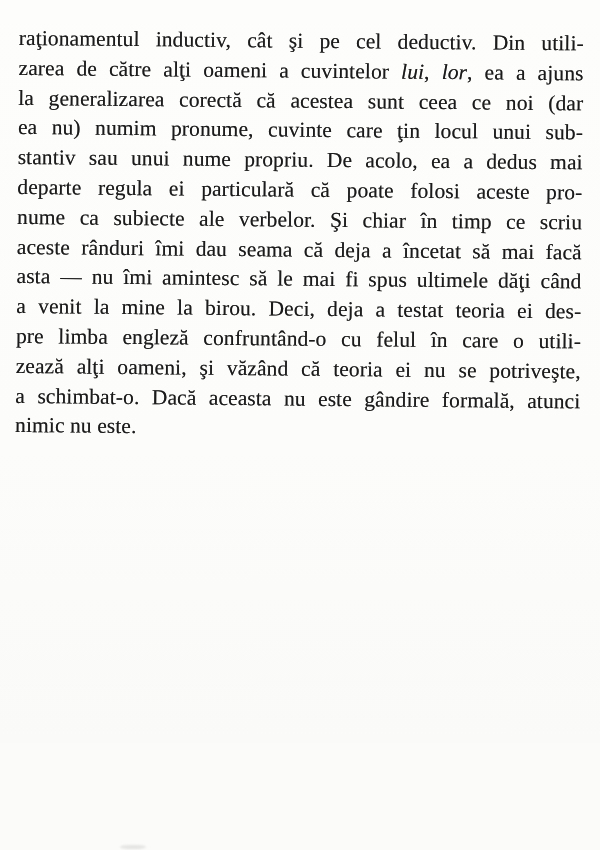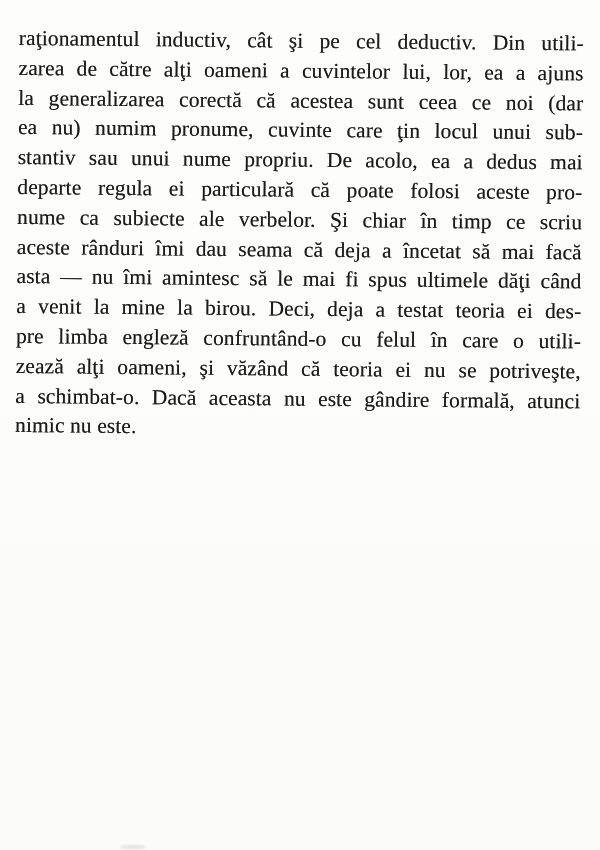--- a/index.html
+++ b/index.html
@@ -35,20 +35,21 @@
   }
   .line {
     text-align: justify;
     text-align-last: justify;
     white-space: normal;
   }
   .line.last {
     text-align-last: left;
   }
   .it {
+    font-style: italic;
   }
   
   .smudge {
     position: absolute;
     left: 120px;
     top: 845px;
     width: 26px;
     height: 4px;
     background: rgba(160,160,155,0.25);
     border-radius: 50%;

